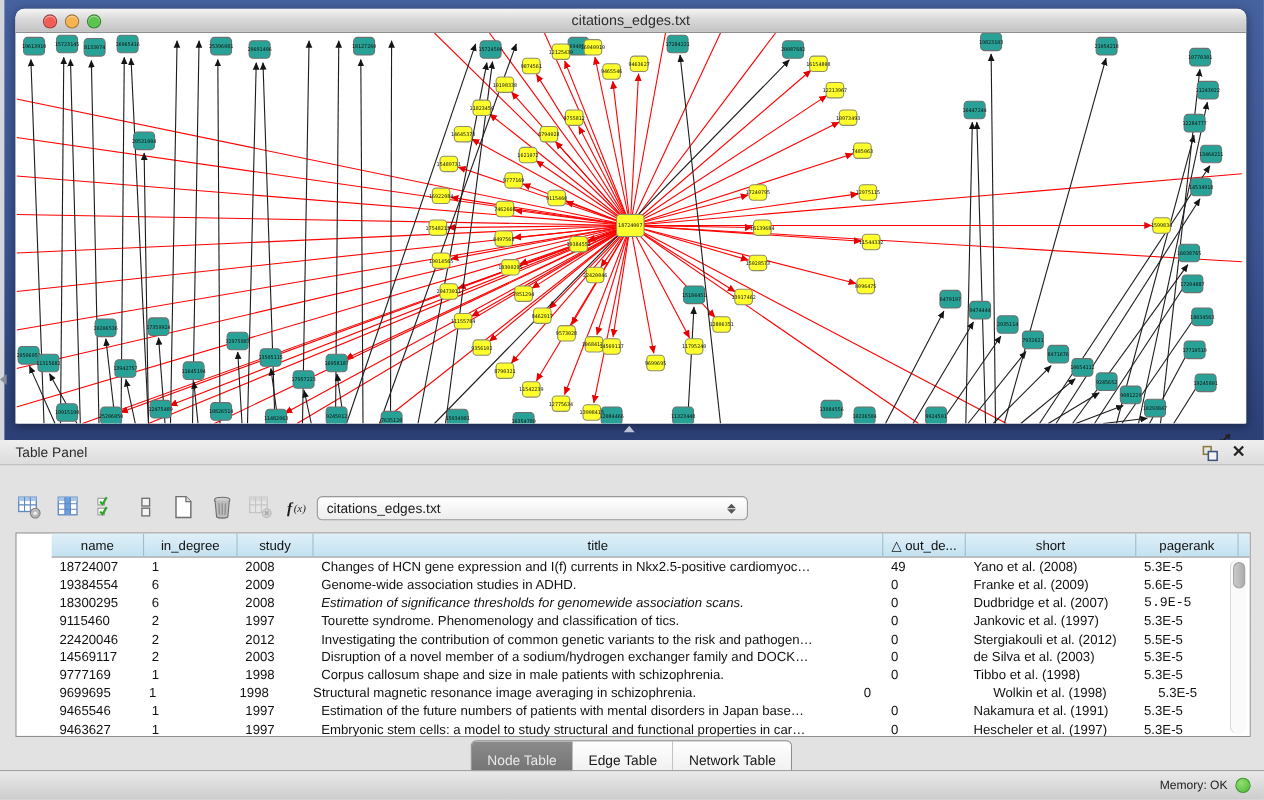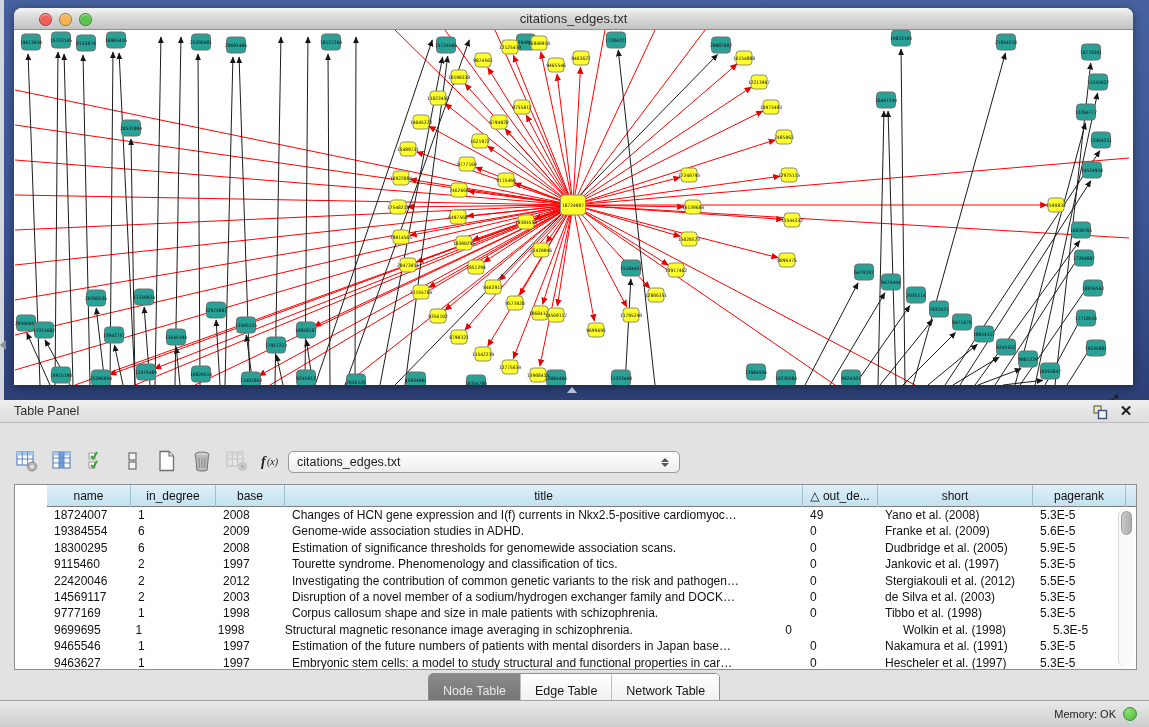--- a/index.html
+++ b/index.html
@@ -755,21 +755,21 @@
     <span class="arrows">
         <i class="up"></i>
         <i class="dn"></i>
       </span>
   </div>
 
   <div class="table-container">
     <div class="hdr-row" id="hdr-row">
         <div class="hdr-cell" style="width: 84px;">name</div>
         <div class="hdr-cell" style="width: 85px;">in_degree</div>
-        <div class="hdr-cell" style="width: 69px;">base</div>
+        <div class="hdr-cell" style="width: 69px;">study</div>
         <div class="hdr-cell" style="width: 518px;">title</div>
         <div class="hdr-cell" style="width: 75px;">△ out_de...</div>
         <div class="hdr-cell" style="width: 155px;">short</div>
         <div class="hdr-cell" style="width: 93px;">pagerank</div>
       </div>
     <div class="tbody" id="tbody">
         <div class="t-row">
           <div class="t-cell" style="width: 84px;">18724007</div>
           <div class="t-cell" style="width: 85px;">1</div>
           <div class="t-cell" style="width: 69px;">2008</div>
@@ -784,24 +784,24 @@
           <div class="t-cell" style="width: 69px;">2009</div>
           <div class="t-cell" style="width: 518px;">Genome-wide association studies in ADHD.</div>
           <div class="t-cell" style="width: 75px;">0</div>
           <div class="t-cell" style="width: 155px;">Franke et al. (2009)</div>
           <div class="t-cell" style="width: 93px;">5.6E-5</div>
         </div>
         <div class="t-row">
           <div class="t-cell" style="width: 84px;">18300295</div>
           <div class="t-cell" style="width: 85px;">6</div>
           <div class="t-cell" style="width: 69px;">2008</div>
-          <div class="t-cell" style="width: 518px;">Estimation of significance thresholds for genomewide association scans.</div>
+          <div class="t-cell" style="width: 518px; font-style: italic;">Estimation of significance thresholds for genomewide association scans.</div>
           <div class="t-cell" style="width: 75px;">0</div>
-          <div class="t-cell" style="width: 155px;">Dudbridge et al. (2005)</div>
-          <div class="t-cell" style="width: 93px;">5.9E-5</div>
+          <div class="t-cell" style="width: 155px;">Dudbridge et al. (2007)</div>
+          <div class="t-cell" style="width: 93px; font-family: Liberation Mono, monospace;">5.9E-5</div>
         </div>
         <div class="t-row">
           <div class="t-cell" style="width: 84px;">9115460</div>
           <div class="t-cell" style="width: 85px;">2</div>
           <div class="t-cell" style="width: 69px;">1997</div>
           <div class="t-cell" style="width: 518px;">Tourette syndrome. Phenomenology and classification of tics.</div>
           <div class="t-cell" style="width: 75px;">0</div>
           <div class="t-cell" style="width: 155px;">Jankovic et al. (1997)</div>
           <div class="t-cell" style="width: 93px;">5.3E-5</div>
         </div>

